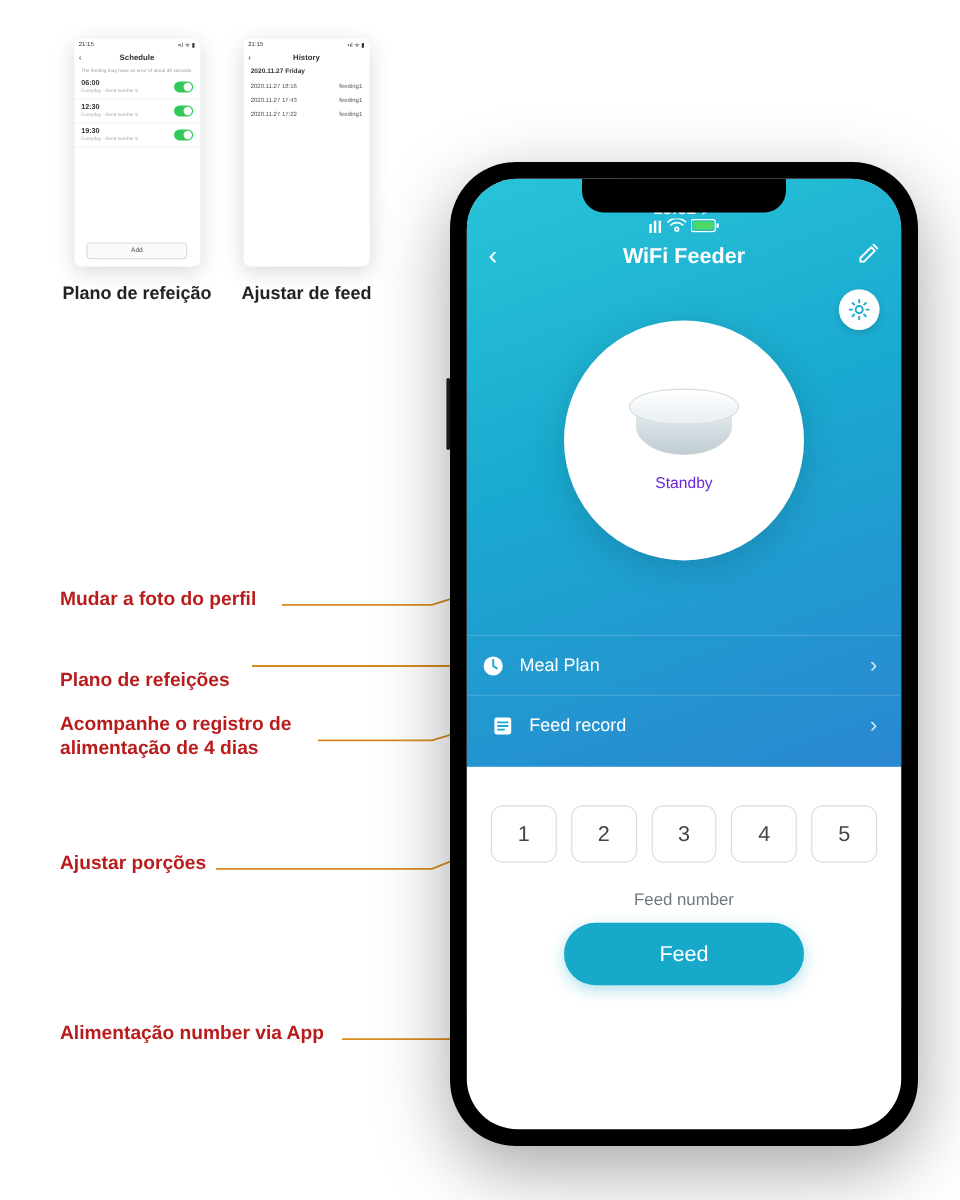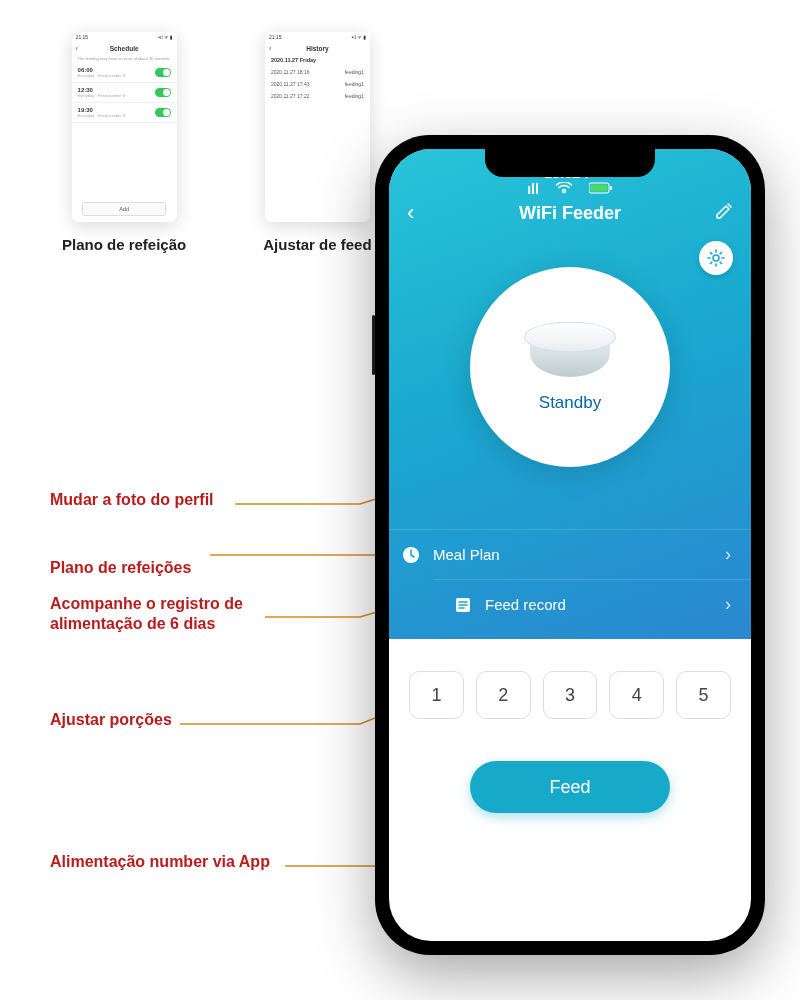--- a/index.html
+++ b/index.html
@@ -9,23 +9,23 @@
     background: #fff;
     font-family: -apple-system, BlinkMacSystemFont, "Segoe UI", Arial, sans-serif;
     position: relative;
     overflow: hidden;
   }
 
   
   .mini-wrap {
     position: absolute;
     top: 32px;
-    left: 62px;
+    left: 52px;
     display: flex;
-    gap: 77px;
+    gap: 25px;
     align-items: flex-end;
   }
   .mini-col { display:flex; flex-direction:column; align-items:center; }
   .mini {
     width: 105px;
     height: 190px;
     background:#fff;
     border-radius: 6px;
     box-shadow: 0 4px 18px rgba(0,0,0,0.15);
     position: relative;
@@ -111,21 +111,21 @@
     position: relative;
     color:#fff;
   }
   .statusbar-main {
     display:flex; justify-content:space-between; align-items:center;
     padding: 4px 22px 0 22px;
     font-size:14px; font-weight:600; color:#fff;
     height:26px;
     flex-direction:column;
   }
-  .statusbar-main .right-icons { display:flex; gap:17px; align-items:center;}
+  .statusbar-main .right-icons { display:flex; gap:4px; align-items:center;}
   .navbar {
     display:flex; align-items:center; justify-content:center;
     position: relative;
     height: 44px;
     margin-top: 4px;
   }
   .navbar .back { position:absolute; left:18px; font-size:22px; color:#fff; cursor:pointer;}
   .navbar .title { font-size:18px; font-weight:700; }
   .navbar .edit { position:absolute; right:18px; font-size:18px; color:#fff; cursor:pointer;}
   .gear-btn {
@@ -163,36 +163,36 @@
     background: linear-gradient(#ffffff,#e8eef1);
     border:1px solid #d4dde2;
   }
   .bowl .body {
     position:absolute; bottom:0; left:10px; right:10px; height:34px;
     background:linear-gradient(#e2e9ec,#bfccd1);
     border-bottom-left-radius: 44px 26px;
     border-bottom-right-radius: 44px 26px;
   }
   .profile-status {
-    font-size:17px; color:#0369a1; font-weight:500;
+    font-size:13px; color:#6d28d9; font-weight:500;
   }
 
   .menu-row {
     position:absolute;
     left:0; right:0;
     height:50px;
     display:flex; align-items:center;
     padding: 0 20px;
     color:#fff;
     font-size:15px;
     border-top:1px solid rgba(255,255,255,0.15);
     cursor:pointer;
   }
   .menu-row.plan { top: 380px; padding-left: 12px; }
-  .menu-row.record { top: 430px; margin-left: 44px; }
+  .menu-row.record { top: 430px; }
   .menu-row .micon { width:20px; height:20px; margin-right:12px; display:flex; align-items:center; justify-content:center;}
   .menu-row .chev { margin-left:auto; font-size:18px; color:rgba(255,255,255,0.8);}
 
   
   .bottom-sec {
     background:#fff;
     padding: 32px 20px 20px 20px;
   }
   .portion-row { display:flex; justify-content:space-between; gap:12px; }
   .portion-btn {
@@ -200,21 +200,21 @@
     height:48px;
     border:1px solid #d9dee2;
     border-radius:10px;
     background:#fff;
     display:flex; align-items:center; justify-content:center;
     font-size:18px; color:#444;
     cursor:pointer;
   }
   .portion-label { text-align:center; margin-top:22px; font-size:14px; color:#6d7880;}
   .feed-btn {
-    margin: 42px auto 0 auto;
+    margin: 12px auto 0 auto;
     width: 200px;
     height: 52px;
     background:#17a9c9;
     color:#fff;
     border-radius: 28px;
     display:flex; align-items:center; justify-content:center;
     font-size:18px;
     cursor:pointer;
     box-shadow:0 4px 12px rgba(23,169,201,0.35);
   }
@@ -290,21 +290,21 @@
     <polyline points="265,617 360,617 407,603"></polyline>
     <polyline points="180,724 360,724 420,700"></polyline>
     <polyline points="285,866 360,866 470,866"></polyline>
   </g>
 </svg>
 
 <div class="callouts">
   <div class="callout" style="top:0px;">Mudar a foto do perfil</div>
   <div class="callout" style="top:52px;margin-top:16px;">Plano de refeições</div>
   <div class="callout" style="top:104px; white-space:pre-line;">Acompanhe o registro de
-alimentação de 6 dias</div>
+alimentação de 4 dias</div>
   <div class="callout" style="top:220px;">Ajustar porções</div>
   <div class="callout" style="top:362px;">Alimentação number via App</div>
 </div>
 
 <div class="phone">
   <div class="screen">
     <div class="notch"></div>
 
     <div class="hero">
       <div class="statusbar-main">
@@ -375,17 +375,18 @@
     </div>
 
     <div class="bottom-sec">
       <div class="portion-row">
         <div class="portion-btn">1</div>
         <div class="portion-btn">2</div>
         <div class="portion-btn">3</div>
         <div class="portion-btn">4</div>
         <div class="portion-btn">5</div>
       </div>
+      <div class="portion-label">Feed number</div>
       <div class="feed-btn">Feed</div>
     </div>
 
   </div>
 </div>
 
 </body></html>

